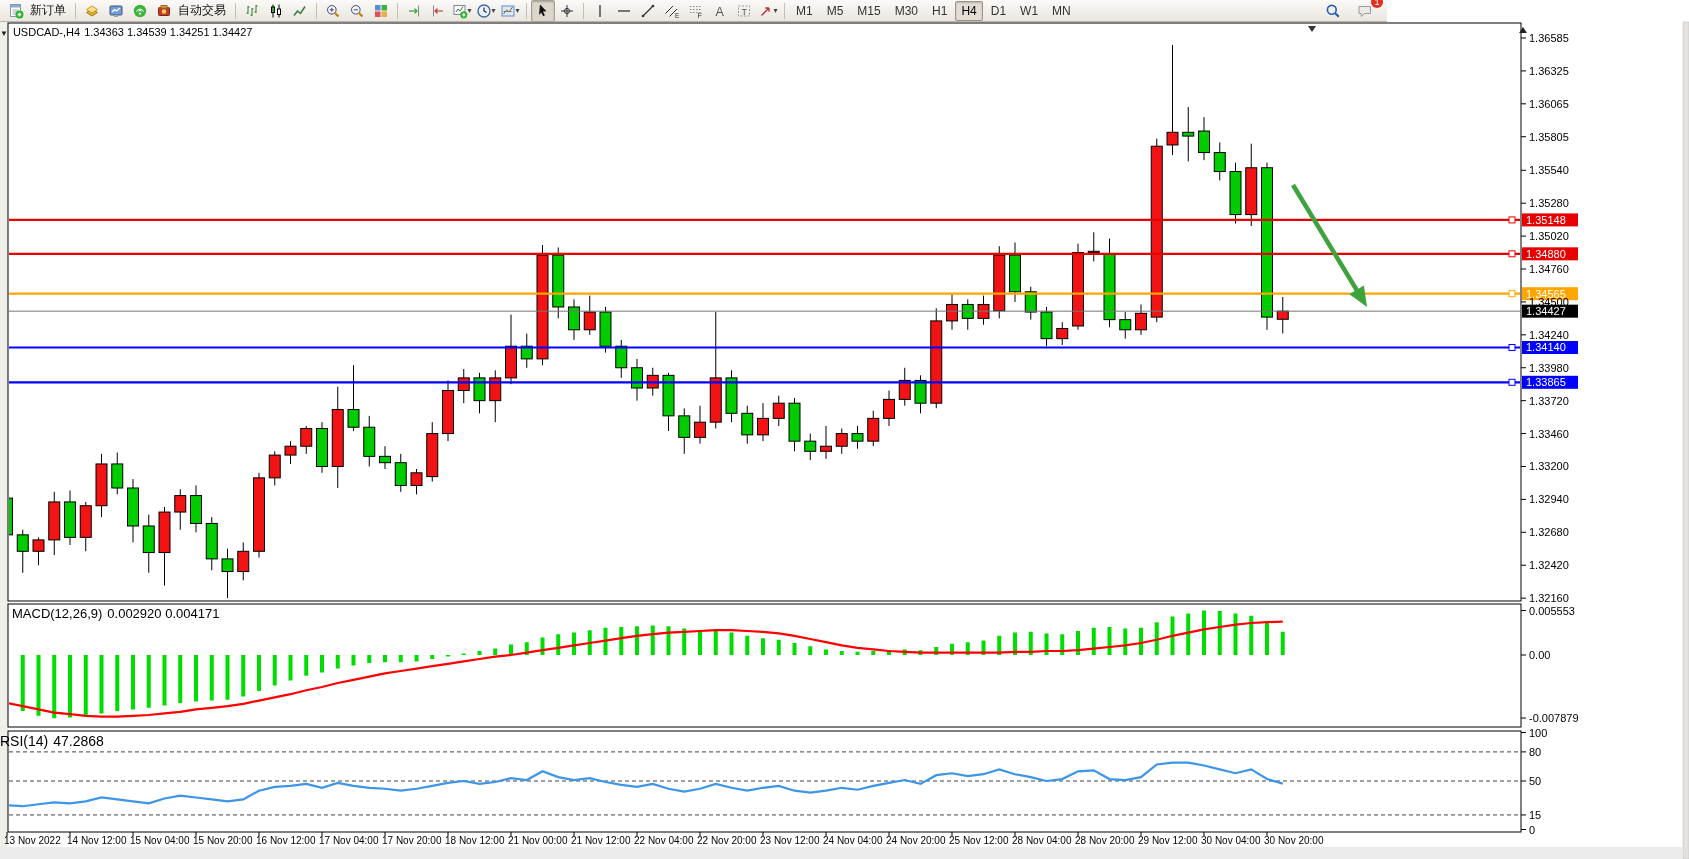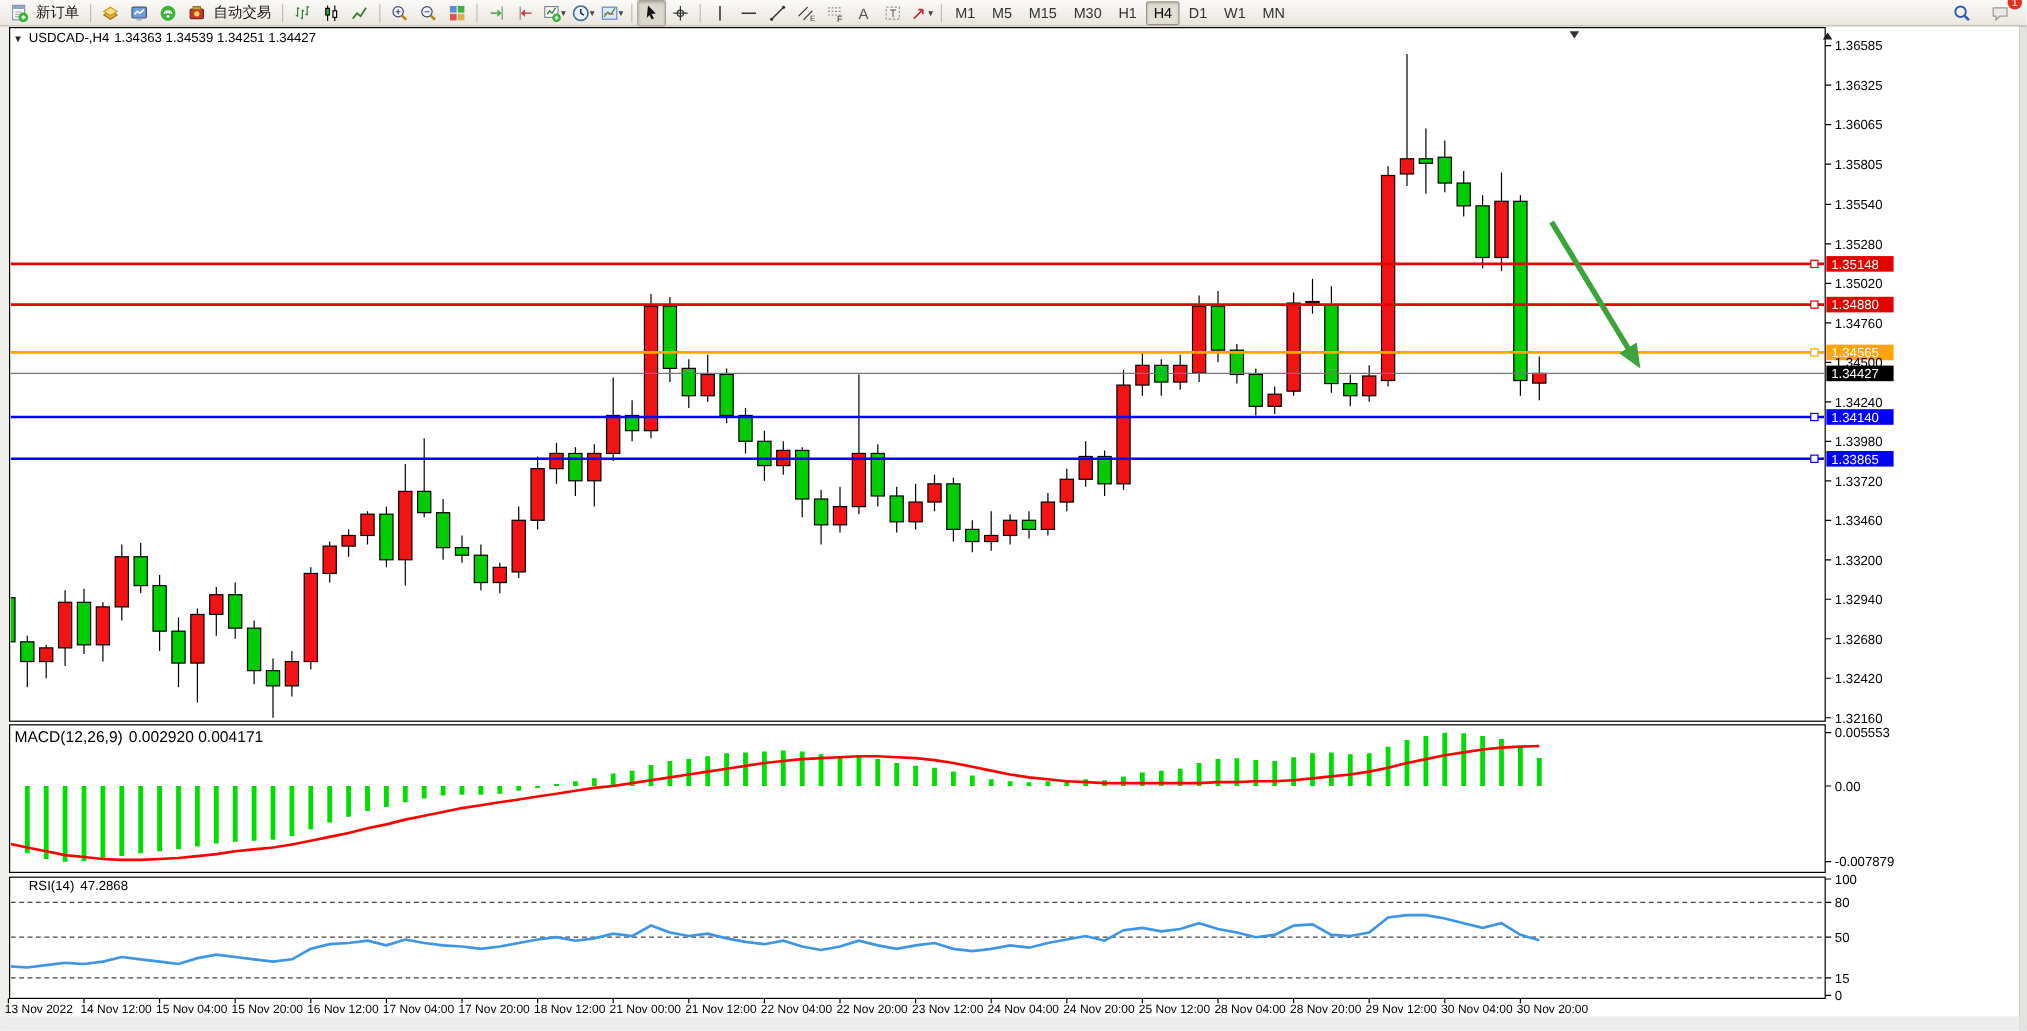--- a/index.html
+++ b/index.html
@@ -1,42 +1,42 @@
 <!DOCTYPE html>
 <html><head>
 <meta charset="utf-8">
 <style>
   html,body{margin:0;padding:0;background:#fff;}
   #app{position:relative;width:1689px;height:859px;overflow:hidden;
        font-family:"Liberation Sans",sans-serif;background:#fff;}
   #chart-svg{position:absolute;left:0;top:0;}
   
-  #toolbar{position:absolute;left:0;top:0;width:1689px;height:22px;
+  #toolbar{position:absolute;left:0;top:0;width:1387px;height:22px;
     background:linear-gradient(#fbfaf8,#eae6df);border-bottom:1px solid #b9b5ac;
     display:flex;align-items:center;padding:0 0 0 4px;box-sizing:border-box;z-index:5;}
   .tb-btn{height:20px;min-width:22px;display:flex;align-items:center;justify-content:center;
     border:1px solid transparent;border-radius:2px;cursor:default;}
   .tb-btn.active{background:#dcd7cc;border-color:#a9a294;box-shadow:inset 0 1px 2px rgba(0,0,0,.25);}
   .tb-btn svg{display:block;}
   .tb-label{font-size:12px;color:#111;margin:0 5px 0 2px;white-space:nowrap;}
   .tb-sep{width:1px;height:16px;background:#c2beb4;margin:0 4px;flex:none;}
   .tb-dd{font-size:8px;color:#444;margin-left:-1px;}
   .tf-btn{font-size:12px;color:#333;padding:2px 5px;margin:0 1px;border:1px solid transparent;border-radius:2px;}
   .tf-btn.active{border-color:#9a948a;background:#e3ded4;box-shadow:inset 0 1px 2px rgba(0,0,0,.2);color:#000;}
   #tb-right{margin-left:auto;display:flex;align-items:center;gap:8px;padding-right:10px;}
   .badge-wrap{position:relative;}
   .badge{position:absolute;top:-5px;right:-7px;background:#e03020;color:#fff;border-radius:50%;
     width:12px;height:12px;font-size:9px;display:flex;align-items:center;justify-content:center;}
   
   .ovl{position:absolute;color:#000;white-space:nowrap;z-index:3;}
-  #ohlc-header{left:11px;top:26px;font-size:11px;}
+  #ohlc-header{left:0;top:26px;font-size:11px;}
   #ohlc-header .dd{font-size:8px;color:#222;margin-right:5px;}
   #ohlc-header span{margin-right:4px;}
   #macd-header{left:12px;top:606px;font-size:13px;}
-  #rsi-header{left:24px;top:733px;font-size:11px;}
+  #rsi-header{left:0;top:733px;font-size:14px;}
   .ind-val{margin-left:5px;}
 </style>
 </head>
 <body>
 
 <div id="app">
   <svg id="chart-svg" width="1689" height="859" font-family="&quot;Liberation Sans&quot;, sans-serif">
       <rect x="0" y="22" width="1689" height="837" fill="#ffffff"></rect>
       <rect x="0" y="22" width="8" height="837" fill="#f0efec"></rect>
       <rect x="1683" y="22" width="6" height="837" fill="#e4e2de" stroke="#bbb" stroke-width="0.5"></rect>

